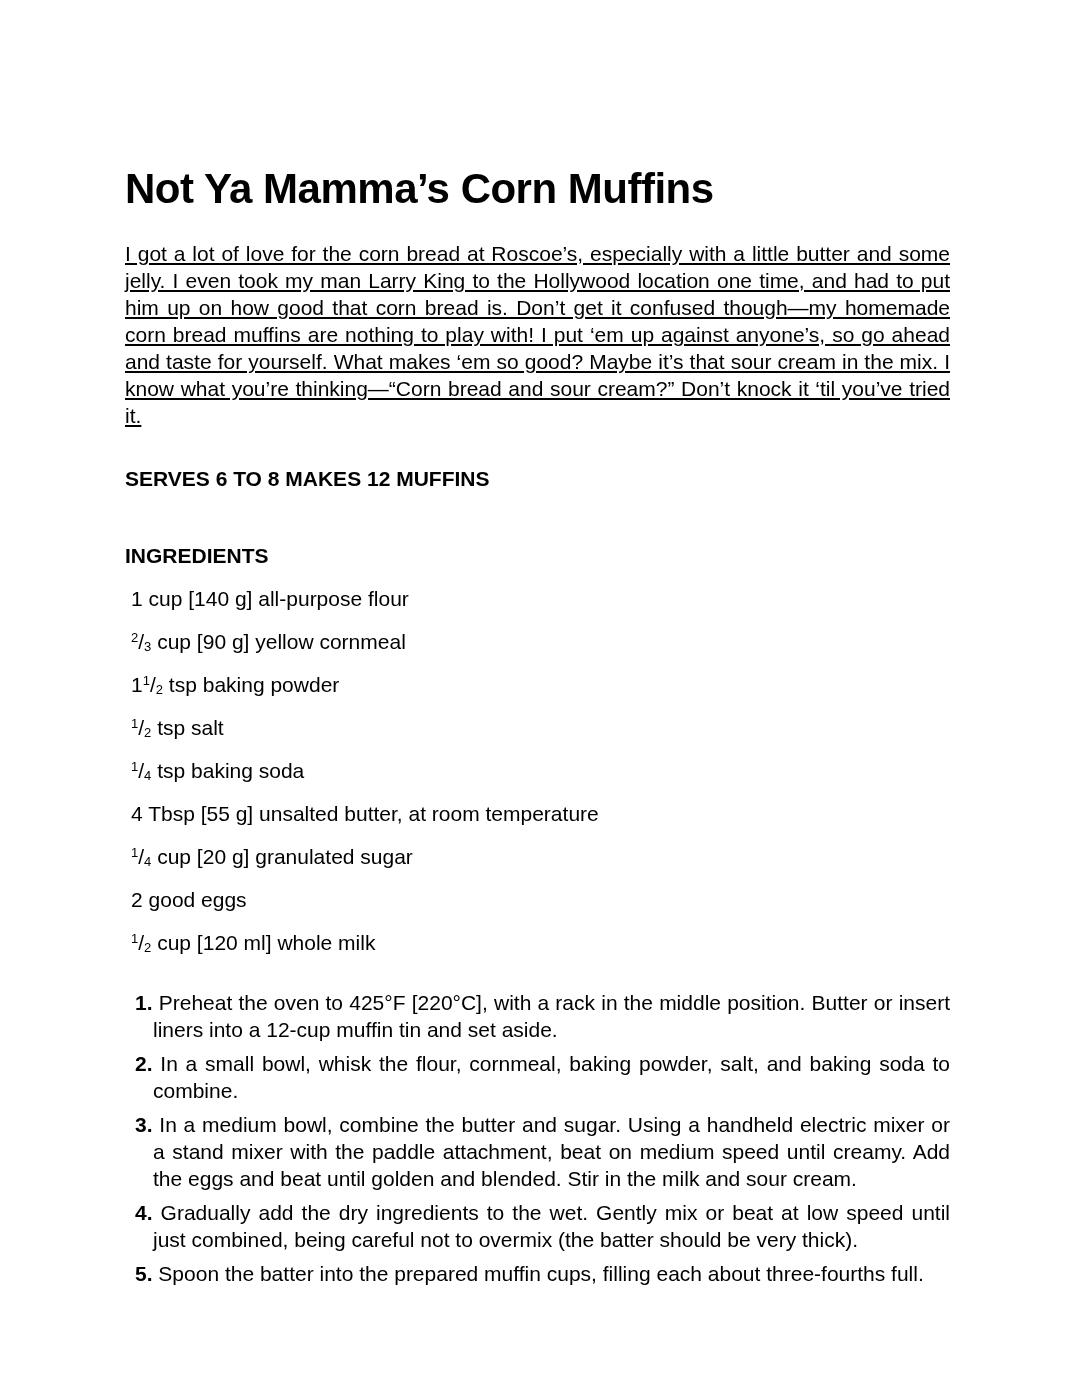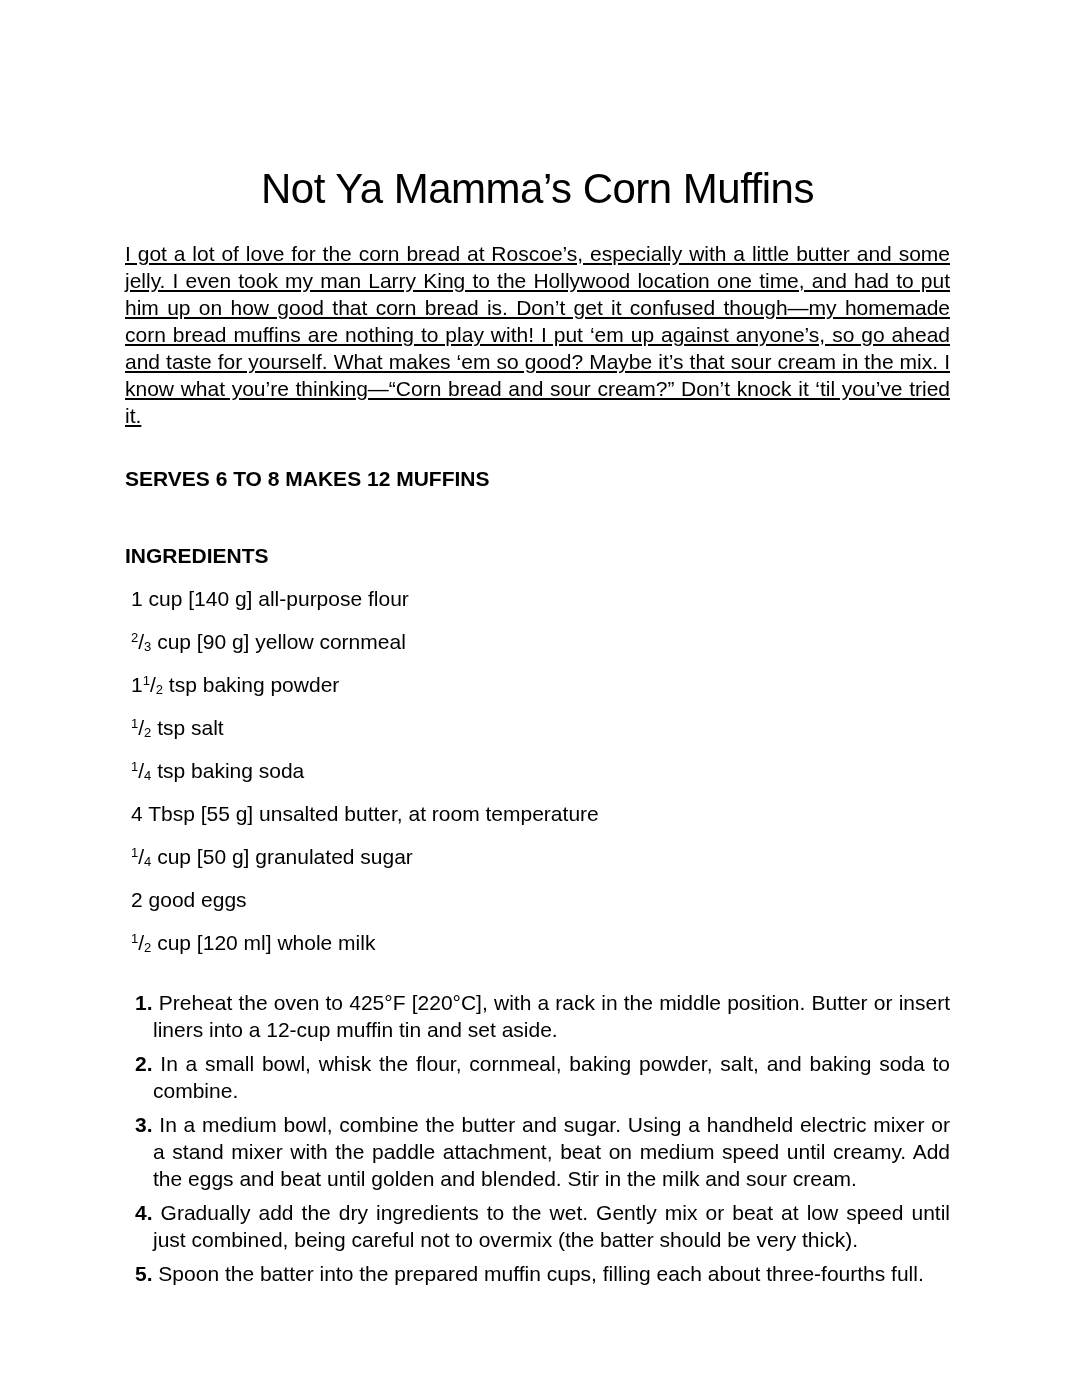--- a/index.html
+++ b/index.html
@@ -12,22 +12,22 @@
     overflow: hidden;
   }
   .page {
     width: 1077px;
     height: 1393px;
     background: #ffffff;
     padding: 167px 127px 0 125px;
   }
   h1.recipe-title {
     font-size: 42px;
-    font-weight: 400;
-    text-align: center;
+    font-weight: 700;
+    text-align: left;
     line-height: 1.05;
     margin: 0 0 29px 0;
     letter-spacing: -0.5px;
   }
   p.intro {
     font-size: 21px;
     line-height: 27px;
     text-align: justify;
     text-decoration: underline;
   }
@@ -91,21 +91,21 @@
   <li class="ingredient"><span class="whole"></span><span class="frac"><sup>2</sup><span class="slash">/</span><sub>3</sub></span><span class="rest"> cup [90 g] yellow cornmeal</span></li>
 
   <li class="ingredient"><span class="whole">1</span><span class="frac"><sup>1</sup><span class="slash">/</span><sub>2</sub></span><span class="rest"> tsp baking powder</span></li>
 
   <li class="ingredient"><span class="whole"></span><span class="frac"><sup>1</sup><span class="slash">/</span><sub>2</sub></span><span class="rest"> tsp salt</span></li>
 
   <li class="ingredient"><span class="whole"></span><span class="frac"><sup>1</sup><span class="slash">/</span><sub>4</sub></span><span class="rest"> tsp baking soda</span></li>
 
   <li class="ingredient"><span class="whole">4</span><span class="rest"> Tbsp [55 g] unsalted butter, at room temperature</span></li>
 
-  <li class="ingredient"><span class="whole"></span><span class="frac"><sup>1</sup><span class="slash">/</span><sub>4</sub></span><span class="rest"> cup [50 g] granulated sugar</span></li>
+  <li class="ingredient"><span class="whole"></span><span class="frac"><sup>1</sup><span class="slash">/</span><sub>4</sub></span><span class="rest"> cup [20 g] granulated sugar</span></li>
 
   <li class="ingredient"><span class="whole">2</span><span class="rest"> good eggs</span></li>
 
   <li class="ingredient"><span class="whole"></span><span class="frac"><sup>1</sup><span class="slash">/</span><sub>2</sub></span><span class="rest"> cup [120 ml] whole milk</span></li>
 
 </ul>
 
   <ol class="steps" id="steps-list">
   <li class="step"><span class="num">1.</span> <span class="text">Preheat the oven to 425°F [220°C], with a rack in the middle position. Butter or insert liners into a 12-cup muffin tin and set aside.</span></li>
 

